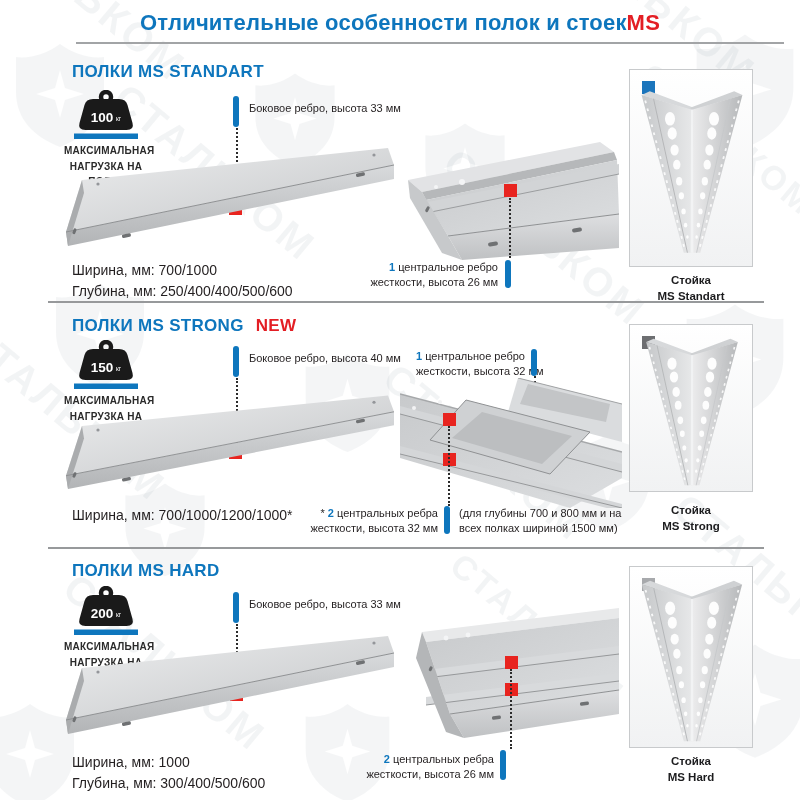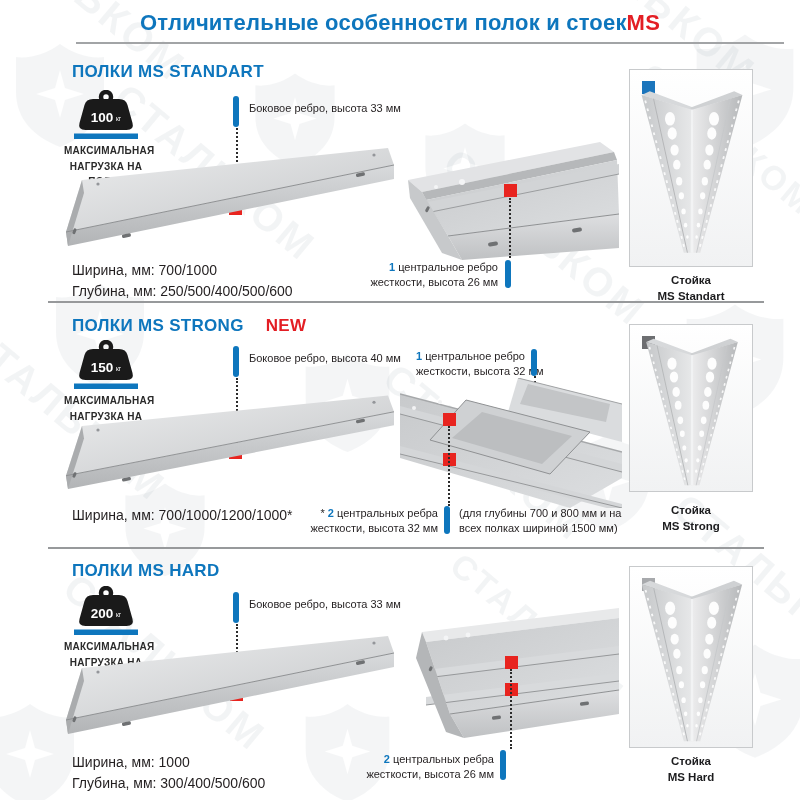--- a/index.html
+++ b/index.html
@@ -21,21 +21,21 @@
 
   
   .page-title{left:40px;top:10px;width:720px;text-align:center;
     font-size:22px;font-weight:bold;color:var(--blue);letter-spacing:.2px}
   .page-title .accent{color:var(--red);margin-left:0}
   .title-rule{left:76px;top:42px;width:708px;height:2px;background:#a2a4a6}
 
   .divider{left:48px;width:716px;height:2px;background:var(--divider)}
 
   .sec-header{font-size:17px;font-weight:bold;color:var(--blue);letter-spacing:.3px}
-  .sec-header .badge{color:var(--red);margin-left:22px}
+  .sec-header .badge{color:var(--red);margin-left:12px}
 
   
   .weight{width:84px;text-align:center}
   .weight svg{display:block;margin:0 auto}
   .weight-caption{font-size:10px;font-weight:600;letter-spacing:.25px;
     color:#2a2a2a;line-height:1.55;margin-top:3px}
 
   .bar{width:6px;border-radius:3px;background:var(--blue)}
   .dot-line{width:0;border-left:2px dotted #2b2b2b}
   .red-sq{width:13px;height:13px;background:#e8241f}
@@ -272,21 +272,21 @@
   <div class="abs red-sq" style="left:504px;top:184px"></div>
   <div class="abs dot-line" style="left:509px;top:198px;height:60px"></div>
   <div class="abs bar" style="left:505px;top:260px;height:28px"></div>
   <div class="abs note right" style="left:328px;top:260px;width:170px">
     <span class="num">1</span><span> центральное ребро</span><br>
     <span>жесткости, высота 26 мм</span>
   </div>
 
   <div class="abs specs" style="left:72px;top:260px">
     <div>Ширина, мм: 700/1000</div>
-    <div>Глубина, мм: 250/500/400/500/600</div>
+    <div>Глубина, мм: 250/400/400/500/600</div>
   </div>
 
   <div class="abs post-card" style="left:629px;top:69px;width:124px;height:198px">
     <div class="marker" style="background: rgb(27, 117, 188);"></div>
     <svg width="110" height="180">
         <use href="#post"></use>
       </svg>
   </div>
   <div class="abs post-caption" style="left:629px;top:273px;width:124px">
     <div>Стойка</div>

